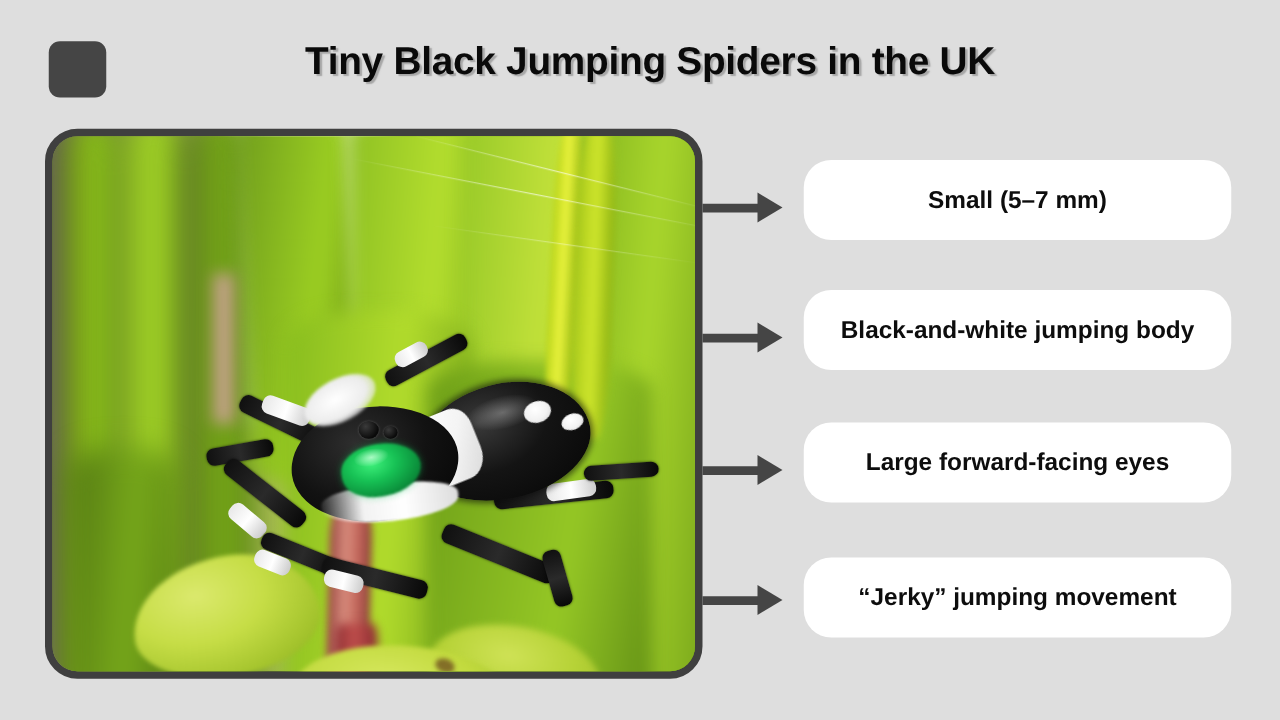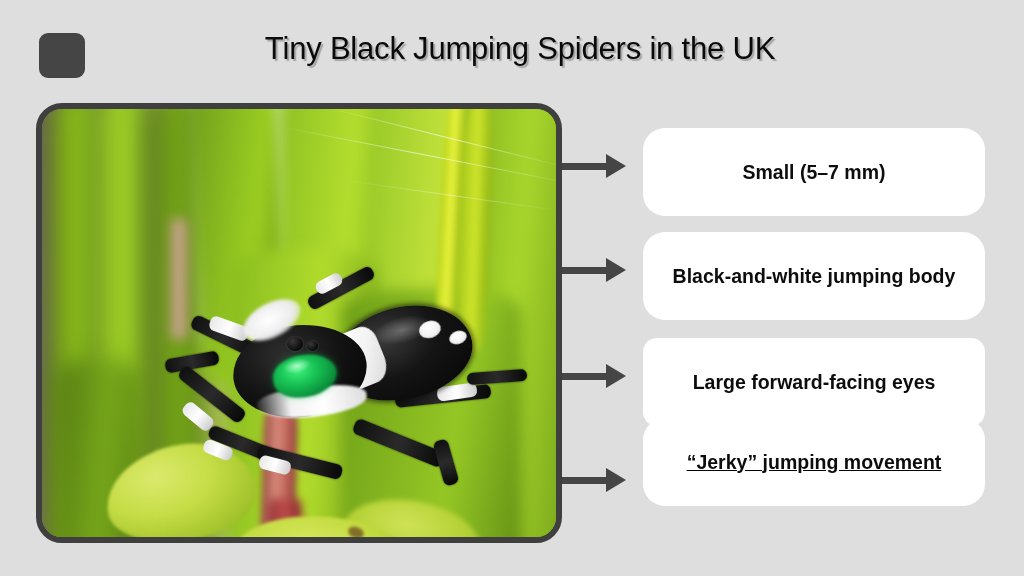--- a/index.html
+++ b/index.html
@@ -28,21 +28,21 @@
     width: 46px; height: 45px;
     background: #454545;
     border-radius: 9px;
   }
   #page-title {
     position: absolute;
     left: 110px; top: 31px;
     width: 820px;
     text-align: center;
     font-size: 31px;
-    font-weight: normal;
+    font-weight: bold;
     color: #0a0a0a;
     letter-spacing: -0.2px;
     text-shadow: 2px 2px 1px rgba(120,120,120,0.55);
     white-space: nowrap;
   }
 
   
   #photo-frame {
     position: absolute;
     left: 36px; top: 103px;
@@ -308,21 +308,21 @@
     border-top: 12px solid transparent;
     border-bottom: 12px solid transparent;
     border-left: 20px solid #454545;
   }
 
   
   .callout {
     position: absolute;
     left: 643px;
     width: 342px;
-    height: 88px;
+    height: 64px;
     background: #ffffff;
     border-radius: 22px;
     display: flex;
     align-items: center;
     justify-content: center;
     box-sizing: border-box;
     padding: 0 22px;
   }
   .callout-text {
     font-size: 19.5px;
@@ -425,18 +425,18 @@
   <div class="conn-shaft"></div>
   <div class="conn-head"></div>
 </div>
 
 <div class="callout" style="top:128px;">
   <span class="callout-text">Small (5–7 mm)</span>
 </div>
 <div class="callout" style="top:232px;">
   <span class="callout-text">Black-and-white jumping body</span>
 </div>
-<div class="callout" style="top:338px;border-radius:14px;">
+<div class="callout" style="top:338px;">
   <span class="callout-text">Large forward-facing eyes</span>
 </div>
-<div class="callout" style="top:418px;text-decoration:underline;">
+<div class="callout" style="top:446px;">
   <span class="callout-text">“Jerky” jumping movement</span>
 </div>
 
 </body></html>

